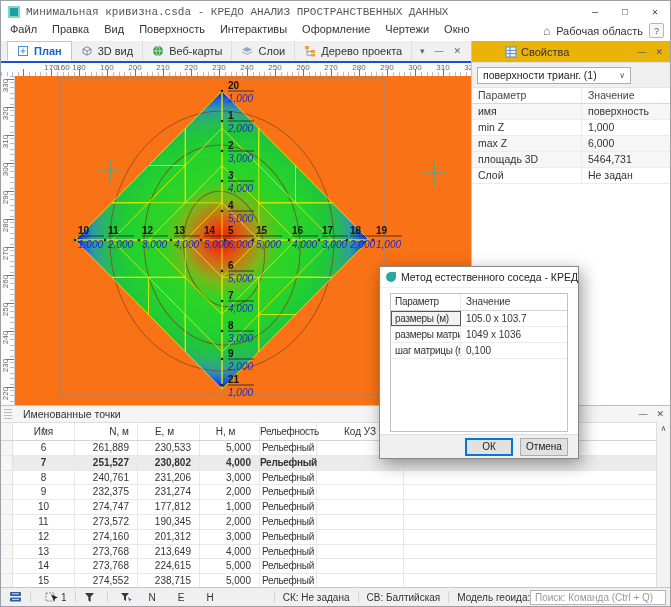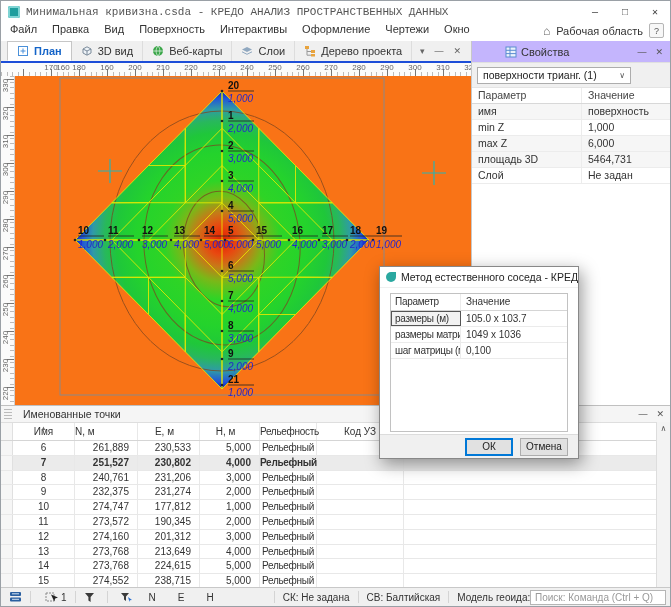--- a/index.html
+++ b/index.html
@@ -37,21 +37,21 @@
   #vruler{width:13px;background:#fbfbfb;border-right:1px solid #cfcfcf;position:relative;overflow:hidden;
           background-image:repeating-linear-gradient(to bottom,#bbb 0 1px,transparent 1px 5.6px);
           background-size:4px 100%;background-position:100% 0;background-repeat:no-repeat;}
   .vlab{position:absolute;left:-6px;font-size:8px;color:#666;width:20px;text-align:center;
         transform:rotate(-90deg);}
   .vtick{position:absolute;right:0;height:1px;width:7px;background:#777;}
   #canvas{flex:1;background:#f97316;position:relative;overflow:hidden;}
   #surfsvg{position:absolute;left:0;top:0;}
   
   #props{position:absolute;top:40px;left:470px;right:0;height:364px;background:#fff;border-left:1px solid #c8c8c8;box-sizing:border-box;}
-  .phead{height:21px;background:#c4b5fd;border-bottom:1px solid #e0e0e0;display:flex;align-items:center;
+  .phead{height:21px;background:#eab308;border-bottom:1px solid #e0e0e0;display:flex;align-items:center;
          font-size:11px;color:#333;padding:0 7px;}
   .phead .ptitle{margin-left:4px;}
   .panel-ctrls{margin-left:auto;display:flex;gap:9px;font-size:9px;color:#555;}
   .combo-row{height:20px;background:#f0f0f0;display:flex;align-items:center;padding:2px 5px;border-bottom:1px solid #e4e4e4;}
   .combo{width:142px;height:15px;background:#fff;border:1px solid #adadad;font-size:10.5px;display:flex;
          align-items:center;padding:0 5px;color:#222;}
   .combo .caret{margin-left:auto;font-size:8px;color:#555;}
   .ptable{font-size:10.5px;}
   .prow{display:flex;height:15px;line-height:15px;border-bottom:1px solid #ececec;}
   .prow.hdr{color:#444;border-bottom:1px solid #d8d8d8;}
@@ -524,21 +524,21 @@
       <span class="grip"></span>
       <span>Именованные точки</span>
       <span class="panel-ctrls" style="padding-right:6px;">
         <span>—</span>
         <span>✕</span>
       </span>
     </div>
     <div class="pprow hdr">
       <div class="c-g"></div>
       <div class="c0"><span class="sortcaret">▲</span><span>Имя</span></div>
-      <div class="c1" style="text-align:left;">N, м</div>
+      <div class="c1" style="text-align:right;">N, м</div>
       <div class="c2" style="text-align:center;">E, м</div>
       <div class="c3" style="text-align:center;">H, м</div>
       <div class="c4">Рельефность</div>
       <div class="c5">Код УЗ</div>
       <div class="c6"></div>
     </div>
     <div id="points-rows">
         <div class="pprow r">
           <div class="c-g"></div>
           <div class="c0">6</div>

